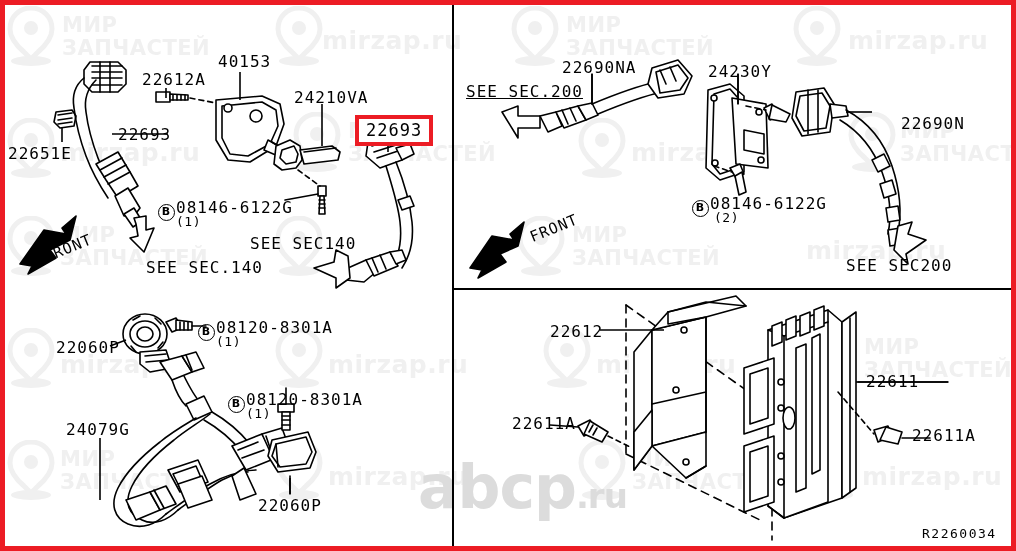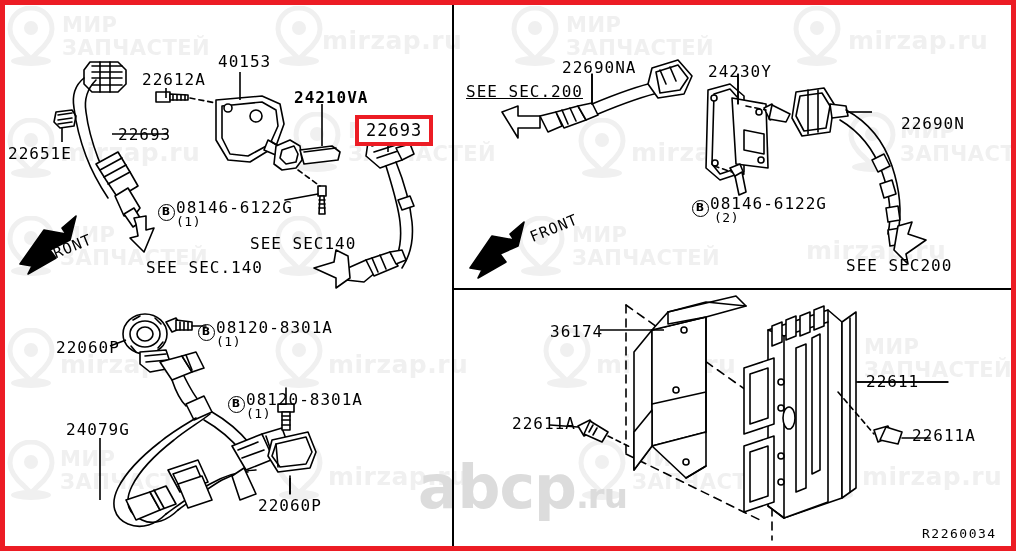--- a/index.html
+++ b/index.html
@@ -544,21 +544,21 @@
       <path d="M600 330 L664 330"></path>
       <path d="M856 382 L948 382"></path>
     </g>
   </svg>
 
   <div class="divider div-v" style="left:452px;top:5px;height:541px;"></div>
   <div class="divider div-h" style="left:452px;top:288px;width:559px;"></div>
 
   <div class="lbl" style="left:142px;top:70px;">22612A</div>
   <div class="lbl" style="left:218px;top:52px;">40153</div>
-  <div class="lbl" style="left:294px;top:88px;font-weight:bold;">24210VA</div>
+  <div class="lbl" style="left:294px;top:88px;">24210VA</div>
 
   <div class="lbl-hl" style="left:355px;top:115px;">22693</div>
 
   <div class="lbl" style="left:118px;top:125px;">22693</div>
   <div class="lbl" style="left:8px;top:144px;">22651E</div>
 
   <div class="lbl" style="left:158px;top:198px;">
     <span class="bmark">B</span><span>08146-6122G</span>
   </div>
   <div class="lbl lbl-sm" style="left:176px;top:214px;">(1)</div>
@@ -586,21 +586,21 @@
   <div class="lbl" style="left:198px;top:318px;">
     <span class="bmark">B</span><span>08120-8301A</span>
   </div>
   <div class="lbl lbl-sm" style="left:216px;top:334px;">(1)</div>
 
   <div class="lbl" style="left:228px;top:390px;">
     <span class="bmark">B</span><span>08120-8301A</span>
   </div>
   <div class="lbl lbl-sm" style="left:246px;top:406px;">(1)</div>
 
-  <div class="lbl" style="left:550px;top:322px;">36174</div>
+  <div class="lbl" style="left:550px;top:322px;">22612</div>
   <div class="lbl" style="left:866px;top:372px;">22611</div>
   <div class="lbl" style="left:512px;top:414px;">22611A</div>
   <div class="lbl" style="left:912px;top:426px;">22611A</div>
 
   <div class="lbl-code" style="left:922px;top:526px;">R2260034</div>
 
   <div class="red-frame"></div>
 </div>
 
 </body></html>

